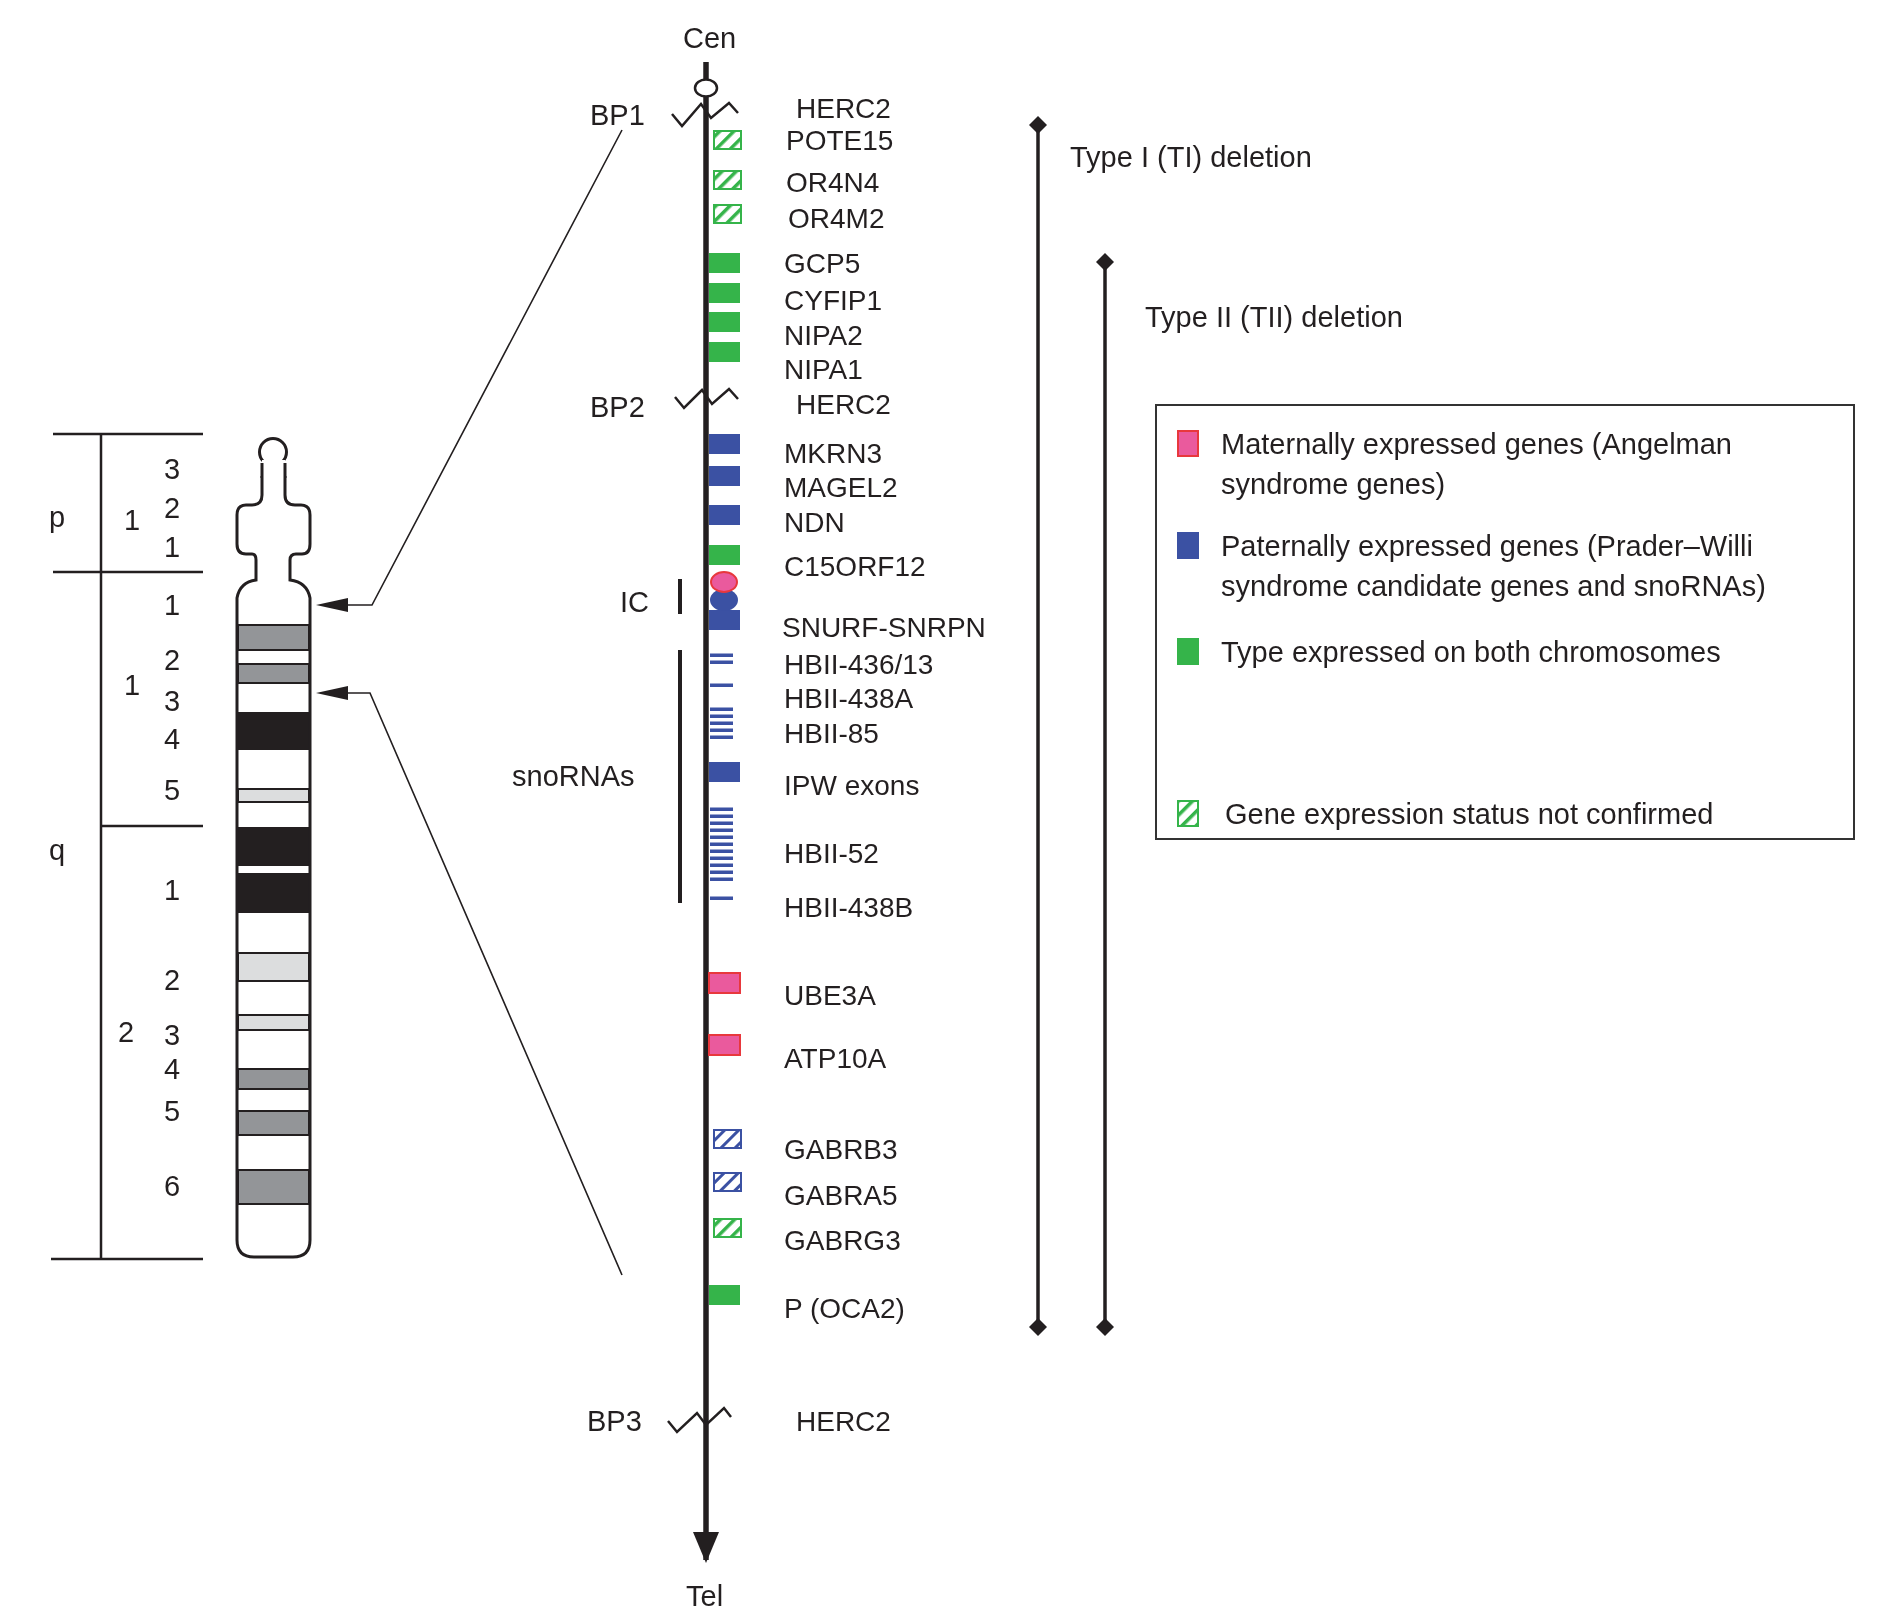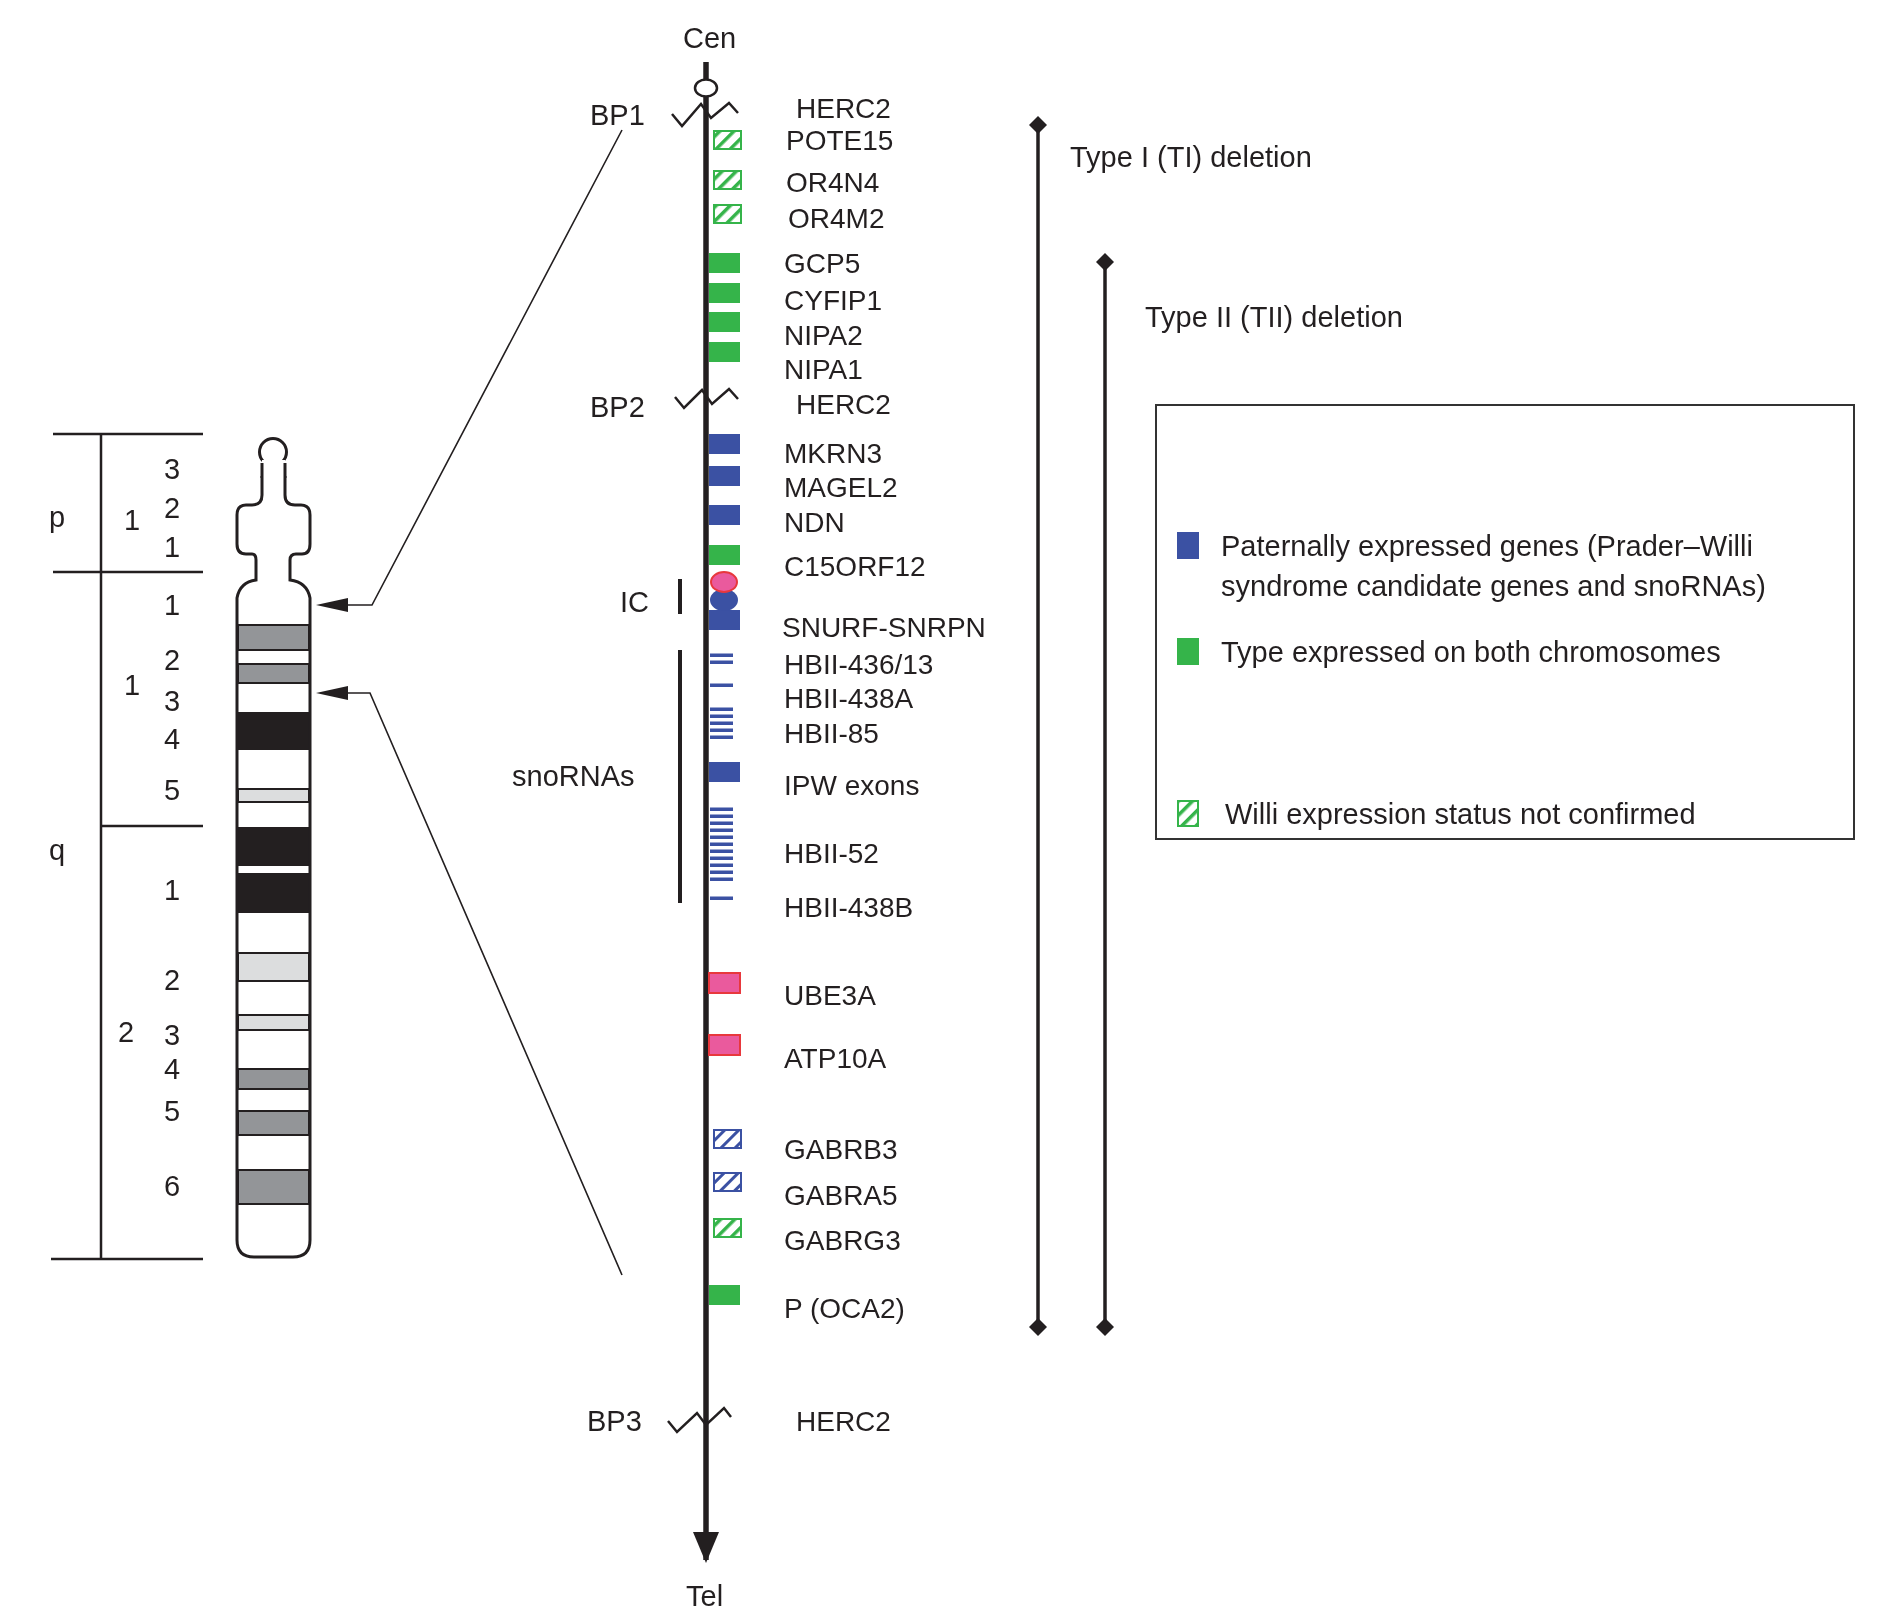--- a/index.html
+++ b/index.html
@@ -247,28 +247,33 @@
   </g>
   <g>
     <line x1="1105" y1="262" x2="1105" y2="1327" stroke="#231f20" stroke-width="3.5"></line>
     <polygon points="1105,253 1114,262 1105,271 1096,262" fill="#231f20"></polygon>
     <polygon points="1105,1318 1114,1327 1105,1336 1096,1327" fill="#231f20"></polygon>
     <text class="lbl" x="1145" y="327">Type II (TII) deletion</text>
   </g>
 </svg>
 
 <div class="legend-box">
+  <div class="legend-item" style="top:18px">
+    <div class="legend-swatch" style="background:#ea5a9d;border:2px solid #e8383d"></div>
+    <div class="legend-text">Maternally expressed genes (Angelman
+syndrome genes)</div>
+  </div>
   <div class="legend-item" style="top:120px">
     <div class="legend-swatch" style="background:#3b51a3"></div>
     <div class="legend-text">Paternally expressed genes (Prader–Willi
 syndrome candidate genes and snoRNAs)</div>
   </div>
   <div class="legend-item" style="top:226px">
     <div class="legend-swatch" style="background:#35b44a"></div>
     <div class="legend-text">Type expressed on both chromosomes</div>
   </div>
   <div class="legend-item" style="top:388px">
     <svg class="legend-swatch" width="22" height="27" style="margin-top:6px">
       <rect x="1" y="1" width="20" height="25" fill="url(#hatch-green)" stroke="#35b44a" stroke-width="2"></rect>
     </svg>
-    <div class="legend-text" style="margin-left:4px">Willi expression status not confirmed</div>
+    <div class="legend-text" style="margin-left:4px">Gene expression status not confirmed</div>
   </div>
 </div>
 
 </body></html>

